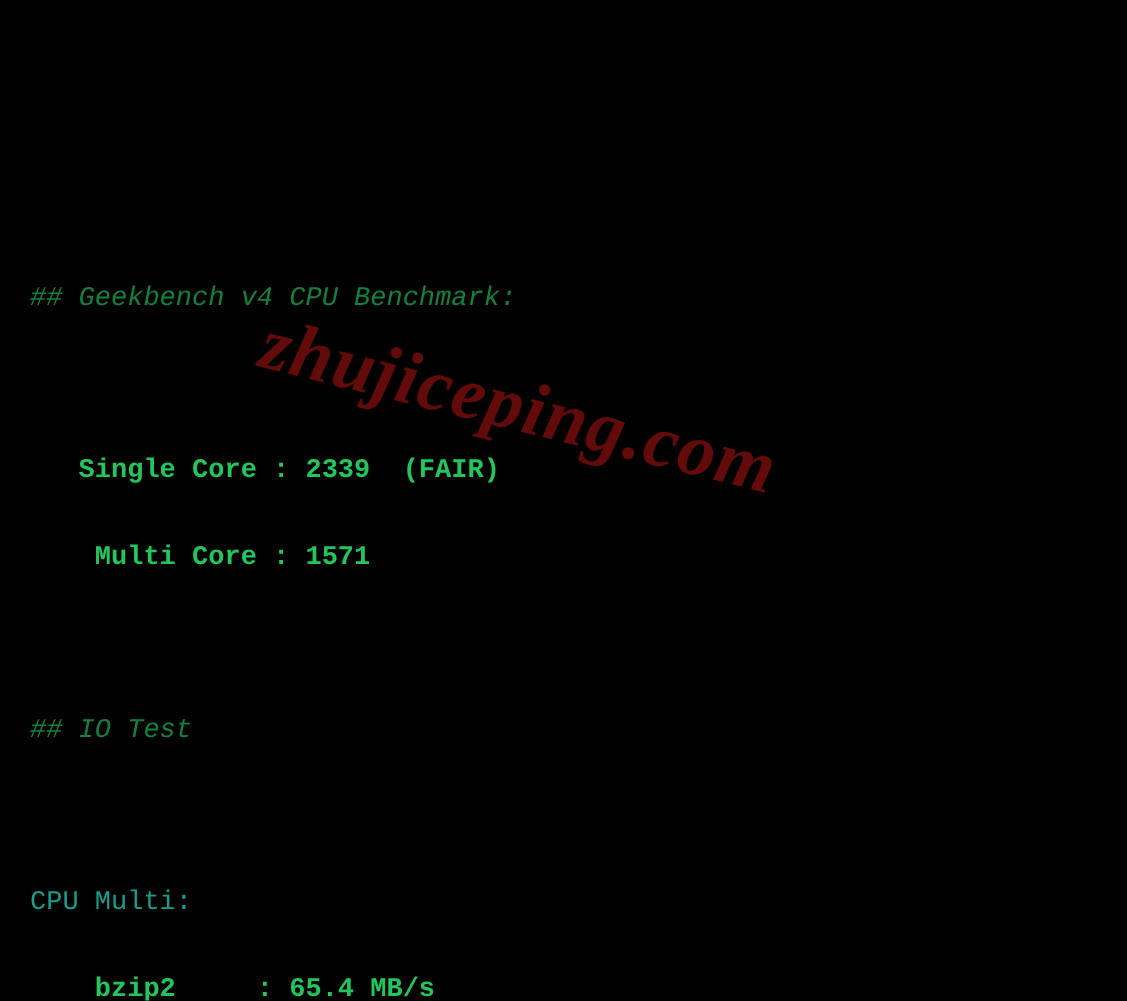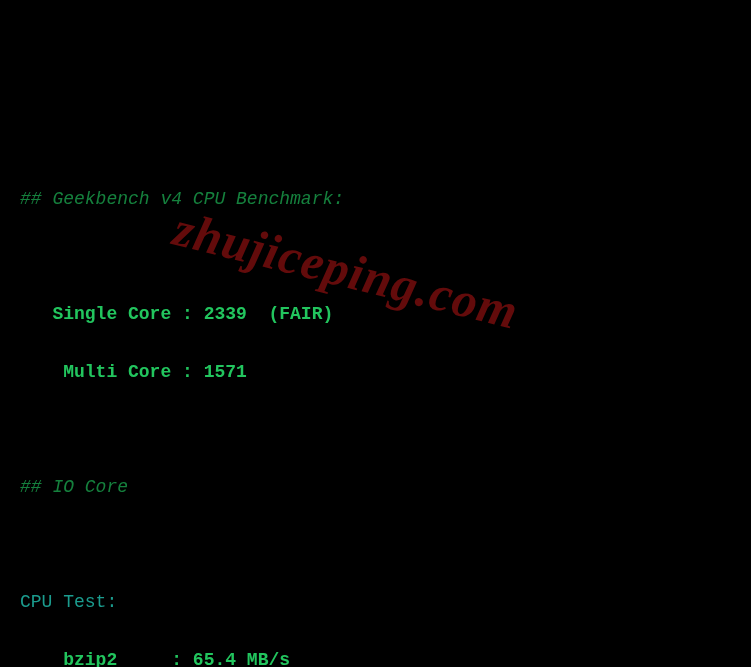--- a/index.html
+++ b/index.html
@@ -54,23 +54,23 @@
 
 
 
 <div class="watermark">zhujiceping.com</div>
 
 <div class="header">## Geekbench v4 CPU Benchmark:</div>
 <div class="blank"></div>
 <div class="line">   Single Core : 2339  (FAIR)</div>
 <div class="line">    Multi Core : 1571</div>
 <div class="blank"></div>
-<div class="header">## IO Core</div>
+<div class="header">## IO Test</div>
 <div class="blank"></div>
-<div class="section">CPU Test:</div>
+<div class="section">CPU Multi:</div>
 <div class="line">    bzip2     : 65.4 MB/s</div>
 
 
 
 
 
 
 
 
 

